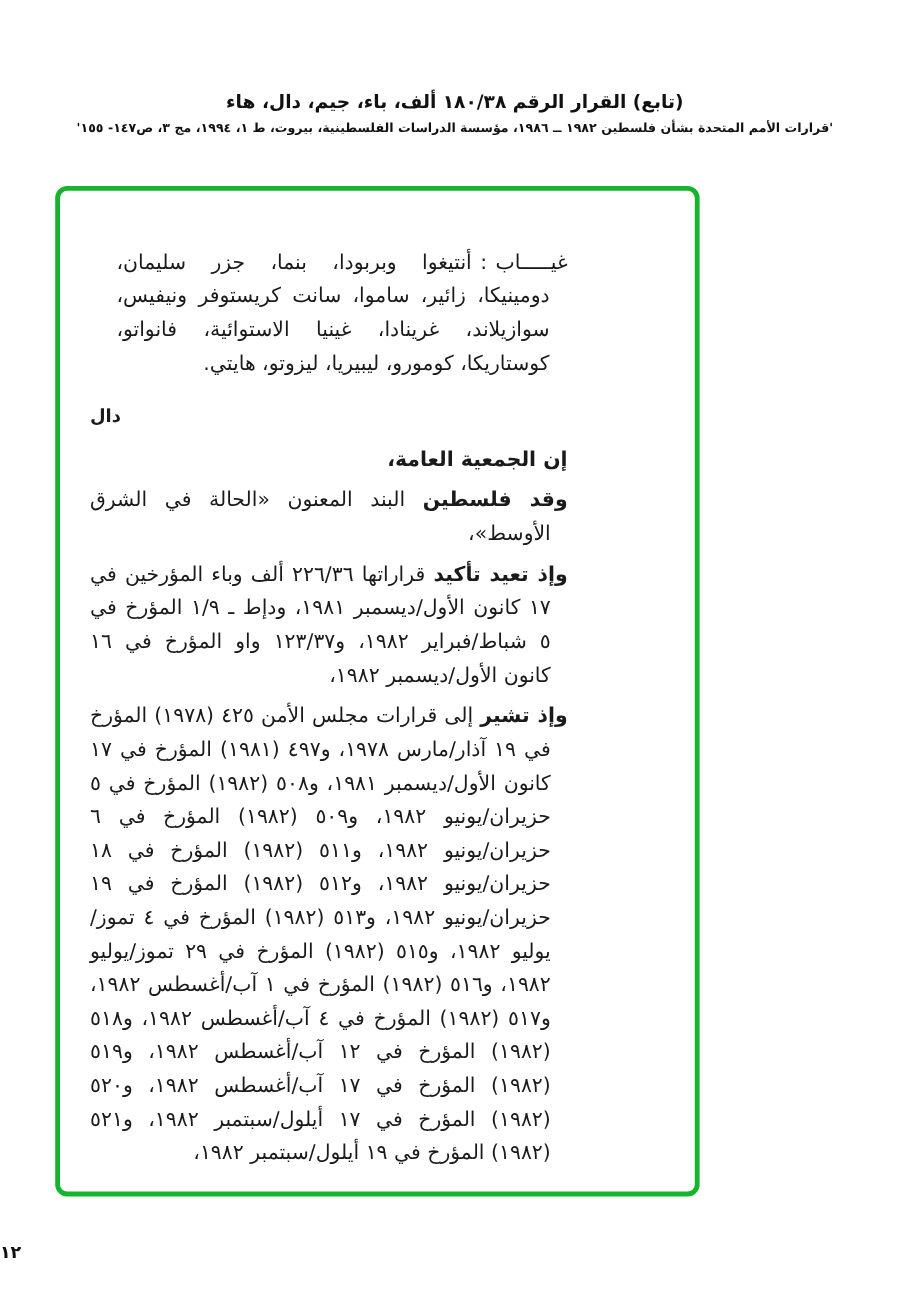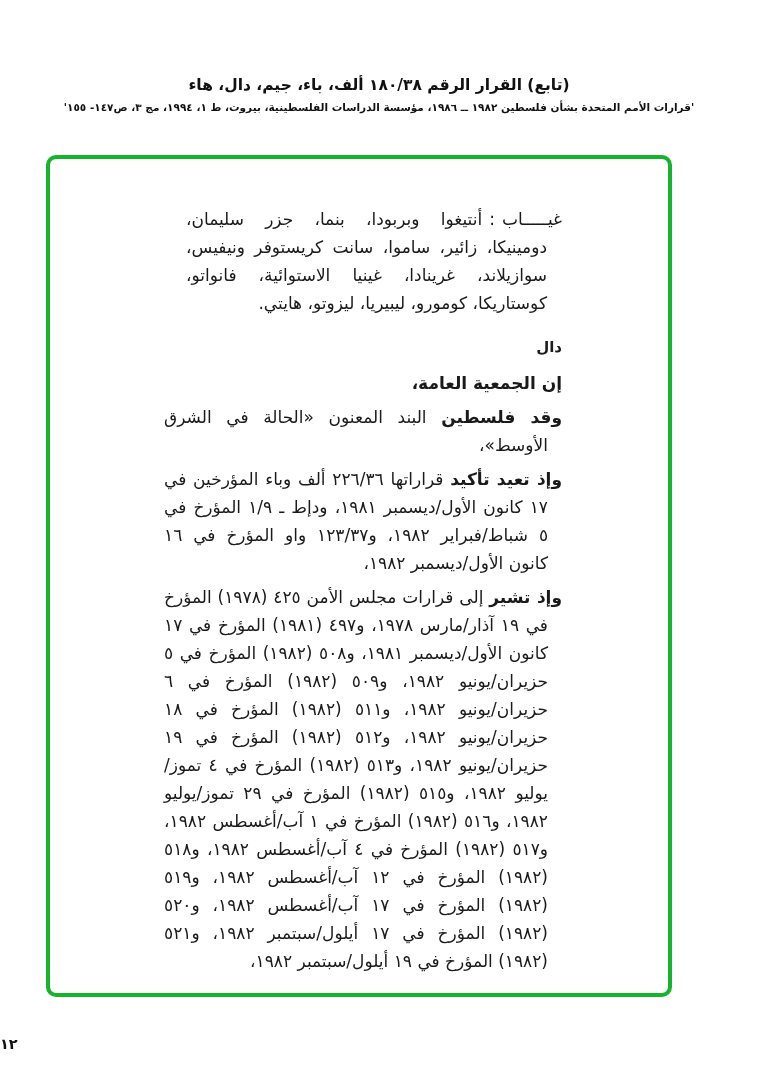--- a/index.html
+++ b/index.html
@@ -25,21 +25,21 @@
     text-align: center;
     font-weight: bold;
     font-size: 10.5px;
     color: #111;
     margin-top: 7px;
   }
 
   .frame {
     position: absolute;
     left: 46px; top: 155px;
-    width: 626px; height: 842px;
+    width: 537px; height: 842px;
     border: 4px solid #14b42c;
     border-radius: 10px;
     box-sizing: border-box;
     background: #fff;
   }
 
   .content {
     position: absolute;
     top: 46px; right: 106px;
     width: 398px;
@@ -51,21 +51,21 @@
   }
 
   .absent {
     margin: 0 0 0 22px;
     padding-right: 15px;
     text-indent: -15px;
   }
   .absent .sep { margin: 0 7px; }
 
   .section-heading {
-    text-align: right;
+    text-align: left;
     font-weight: bold;
     font-size: 15px;
     margin: 16px 0 8px 0;
     line-height: 28px;
   }
 
   .paras p {
     margin: 0 0 6px 0;
     padding-right: 14px;
     text-indent: -14px;

